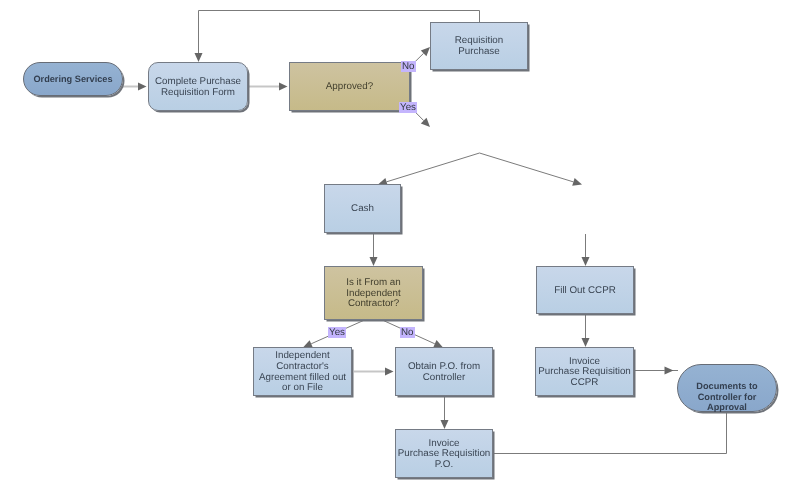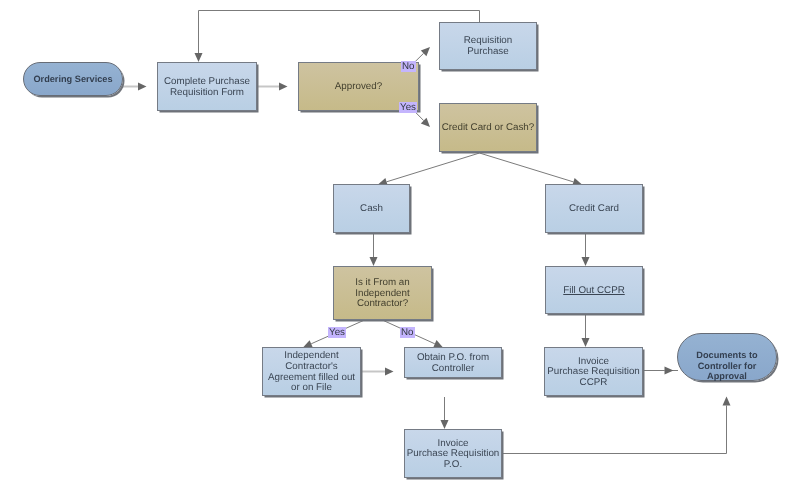--- a/index.html
+++ b/index.html
@@ -5,21 +5,21 @@
   html,body{margin:0;padding:0;background:#ffffff;}
   body{width:788px;height:496px;overflow:hidden;
        font-family:"Liberation Sans",sans-serif;-webkit-font-smoothing:antialiased;
        text-rendering:geometricPrecision;}
   #stage{position:relative;width:788px;height:496px;background:#fff;will-change:transform;
          }
   svg#edges{position:absolute;left:0;top:0;width:788px;height:496px;}
   .node{position:absolute;box-sizing:border-box;display:flex;align-items:center;
         justify-content:center;text-align:center;color:#3b4654;font-size:9.8px;
         line-height:10.6px;white-space:pre;padding-top:2px;}
-  .rect{border:1px solid #757b85;box-shadow:2px 2px 0 -0.5px #6e7279;margin-left:9px;}
+  .rect{border:1px solid #757b85;box-shadow:2px 2px 0 -0.5px #6e7279;}
   .blue{background:linear-gradient(180deg,#95b2d2 0%,#89a7cb 100%);color:#333f50;
         font-weight:bold;font-size:9.2px;padding-top:0px;}
   .lblue{background:linear-gradient(180deg,#c8d7ea 0%,#b9cfe4 100%);}
   .tan{background:linear-gradient(180deg,#cec3a0 0%,#c6ba89 100%);color:#44412f;}
   .stadium{border:1px solid #666c76;box-shadow:2px 2px 0 -0.5px #70747b;}
   .edgeLabel{position:absolute;color:#31373f;font-size:9.8px;line-height:11px;
               background:#c4b5fd;padding:0 1px;}
 </style>
 </head>
 <body>
@@ -62,57 +62,55 @@
       <polygon points="393.5,371.5 385.0,375.5 385.0,367.5"></polygon>
       <polygon points="444.5,429.0 440.5,420.0 448.5,420.0"></polygon>
       <polygon points="673.5,370.5 664.5,374.5 664.5,366.5"></polygon>
       <polygon points="198.5,62.0 194.5,53.0 202.5,53.0"></polygon>
       <polygon points="726.5,396.5 730.5,405.5 722.5,405.5"></polygon>
     </g>
   </svg>
 
   <div class="node stadium blue" style="left:23px;top:62px;width:100px;height:34px;border-radius:25px;">Ordering Services</div>
 
-  <div class="node rect lblue" style="left:148px;top:62px;width:100px;height:49px;">Complete Purchase
+  <div class="node rect lblue" style="left:148px;top:62px;width:100px;height:49px;border-radius:10px;">Complete Purchase
 Requisition Form</div>
 
   <div class="node rect tan" style="left:289px;top:62px;width:121px;height:49px;">Approved?</div>
 
   <div class="node rect lblue" style="left:430px;top:22px;width:98px;height:48px;">Requisition
 Purchase</div>
 
-  <div class="node rect tan" style="left:430px;top:103px;width:98px;height:49px;">Credit Card or Cash?</div>
 
   <div class="node rect lblue" style="left:324px;top:184px;width:77px;height:49px;">Cash</div>
 
-  <div class="node rect lblue" style="left:536px;top:184px;width:98px;height:49px;">Credit Card</div>
 
   <div class="node rect tan" style="left:324px;top:266px;width:99px;height:54px;">Is it From an
 Independent
 Contractor?</div>
 
-  <div class="node rect lblue" style="left:536px;top:266px;width:98px;height:48px;text-decoration:underline;">Fill Out CCPR</div>
+  <div class="node rect lblue" style="left:536px;top:266px;width:98px;height:48px;">Fill Out CCPR</div>
 
   <div class="node rect lblue" style="left:253px;top:347px;width:99px;height:49px;">Independent
 Contractor's
 Agreement filled out
 or on File</div>
 
-  <div class="node rect lblue" style="left:395px;top:347px;width:98px;height:31px;">Obtain P.O. from
+  <div class="node rect lblue" style="left:395px;top:347px;width:98px;height:49px;">Obtain P.O. from
 Controller</div>
 
   <div class="node rect lblue" style="left:535px;top:347px;width:99px;height:49px;">Invoice
 Purchase Requisition
 CCPR</div>
 
   <div class="node rect lblue" style="left:395px;top:429px;width:98px;height:49px;">Invoice
 Purchase Requisition
 P.O.</div>
 
-  <div class="node stadium blue" style="left:677px;top:333px;width:100px;height:48px;border-radius:24px;padding-top:18px;">Documents to
+  <div class="node stadium blue" style="left:677px;top:364px;width:100px;height:48px;border-radius:24px;padding-top:18px;">Documents to
 Controller for
 Approval</div>
 
   <div class="edgeLabel" style="left:401px;top:61px;">No</div>
   <div class="edgeLabel" style="left:399px;top:102px;">Yes</div>
   <div class="edgeLabel" style="left:328px;top:327px;">Yes</div>
   <div class="edgeLabel" style="left:400px;top:327px;">No</div>
 
 </div>
 

